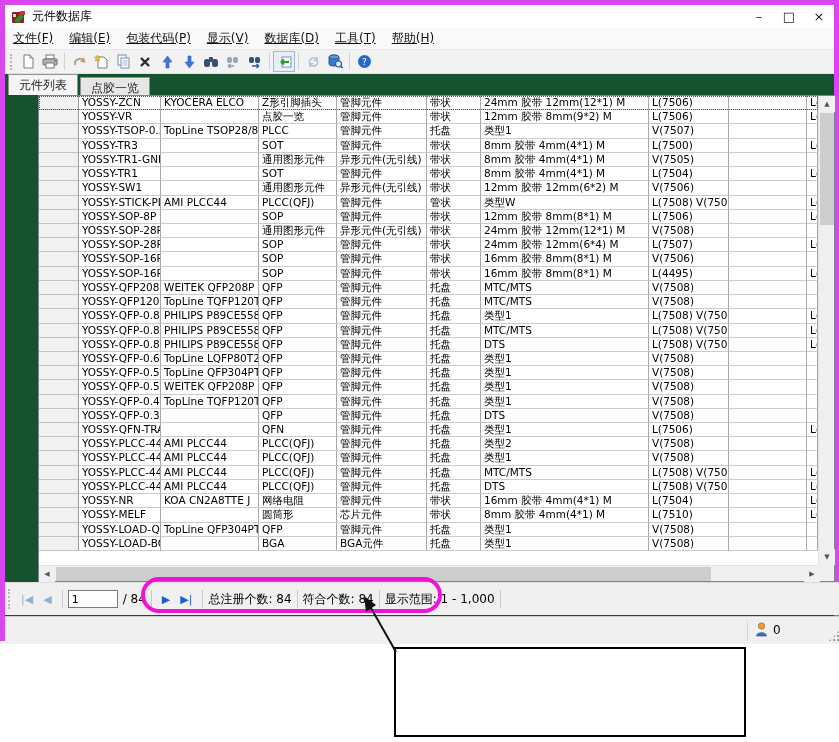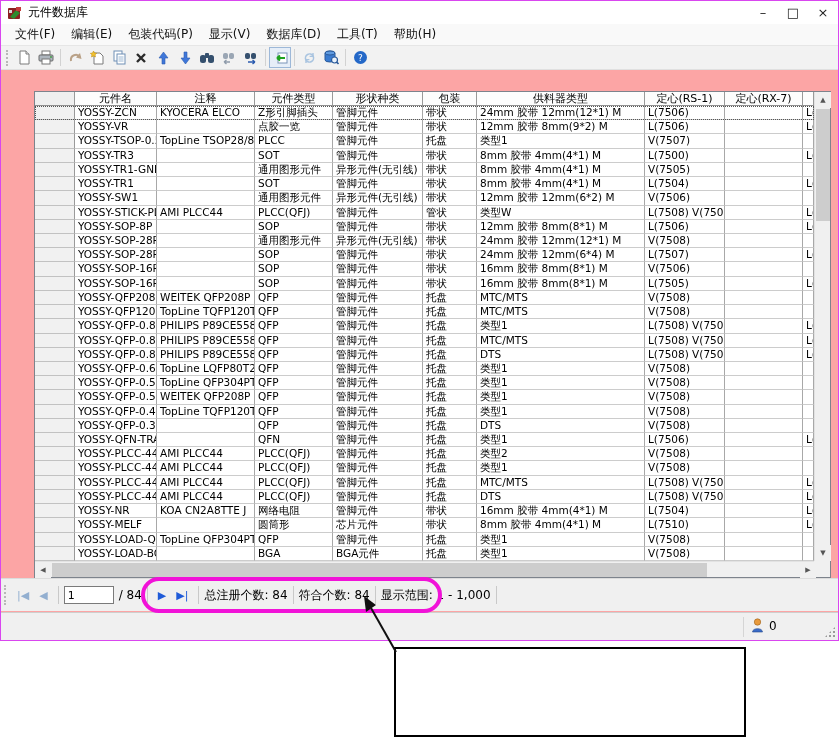--- a/index.html
+++ b/index.html
@@ -1,28 +1,28 @@
 <!DOCTYPE html>
 <html><head>
 <meta charset="utf-8">
 <style>
   * { margin:0; padding:0; box-sizing:border-box; }
   html,body { width:839px; height:742px; background:#fff; font-family:"DejaVu Sans","Liberation Sans",sans-serif; }
   .screen { position:relative; width:839px; height:742px; background:#ffffff; overflow:hidden; }
 
   
-  .window { position:absolute; left:0; top:0; width:839px; height:641px; border:1px solid #d946ef; background:#fca5a5; }
+  .window { position:absolute; left:0; top:0; width:839px; height:641px; border:5px solid #d946ef; background:#14532d; }
 
   .titlebar { height:23px; background:#ffffff; display:flex; align-items:center; padding-left:6px; }
   .titlebar .app-icon { width:16px; height:16px; margin-right:5px; display:inline-flex; }
   .titlebar .title { font-size:12px; color:#000; }
   .win-controls { margin-left:auto; display:flex; height:100%; }
   .wc { width:30px; height:100%; display:flex; align-items:center; justify-content:center; font-size:13px; color:#222; cursor:default; }
 
-  .menubar { height:21px; background:#f9f9f9; display:flex; padding-left:6px; font-size:12px; color:#111; }
+  .menubar { height:21px; background:#f9f9f9; display:flex; font-size:12px; color:#111;text-decoration:underline; }
   .menu-item { padding:2px 8px; }
 
   .toolbar { height:25px; background:#f2f2f2; border-top:1px solid #e6e6e6; border-bottom:1px solid #e0e0e0; display:flex; align-items:center; padding-left:2px; }
   .tb-grip { width:4px; height:16px; border-left:2px dotted #b8b8b8; margin:0 3px; }
   .tb-btn { width:22px; height:21px; display:flex; align-items:center; justify-content:center; }
   .tb-btn.bordered { border:1px solid #9db8d8; background:#e6eef8; }
   .tb-sep { width:1px; height:17px; background:#d2d2d2; margin:0 3px; }
 
   .tabrow { height:21px; display:flex; align-items:flex-end; padding-left:3px; position:relative; }
   .tab { font-size:12px; padding:2px 10px 2px 10px; border:1px solid #919191; border-bottom:none; background:#e6e6e6; height:18px; margin-right:2px; color:#222; }
@@ -202,35 +202,27 @@
       </span>
       <span class="tb-sep"></span>
       <span class="tb-btn">
         <svg width="15" height="15" viewBox="0 0 15 15">
             <circle cx="7.5" cy="7.5" r="6.5" fill="#2468c8"></circle>
             <text x="7.5" y="11" font-size="9" font-family="DejaVu Sans" fill="#fff" text-anchor="middle">?</text>
           </svg>
       </span>
     </div>
 
+    <div class="tabrow">
+      <div class="tab active">元件列表</div>
+      <div class="tab">点胶一览</div>
+    </div>
 
     <div class="table-panel">
       <div class="grid-area">
-        <div class="thead-row" id="thead">
-            <div class="th sel"></div>
-            <div class="th">元件名</div>
-            <div class="th">注释</div>
-            <div class="th">元件类型</div>
-            <div class="th">形状种类</div>
-            <div class="th">包装</div>
-            <div class="th">供料器类型</div>
-            <div class="th">定心(RS-1)</div>
-            <div class="th">定心(RX-7)</div>
-            <div class="th"></div>
-          </div>
         <div id="tbody">
             <div class="tr focused">
               <div class="td sel"></div>
               <div class="td">YOSSY-ZCN</div>
               <div class="td">KYOCERA ELCO</div>
               <div class="td">Z形引脚插头</div>
               <div class="td">管脚元件</div>
               <div class="td">带状</div>
               <div class="td">24mm 胶带 12mm(12*1) M</div>
               <div class="td">L(7506)</div>
@@ -370,21 +362,21 @@
               <div class="td"></div>
             </div>
             <div class="tr">
               <div class="td sel"></div>
               <div class="td">YOSSY-SOP-16P</div>
               <div class="td"></div>
               <div class="td">SOP</div>
               <div class="td">管脚元件</div>
               <div class="td">带状</div>
               <div class="td">16mm 胶带 8mm(8*1) M</div>
-              <div class="td">L(7505)</div>
+              <div class="td">L(4495)</div>
               <div class="td"></div>
               <div class="td">L(</div>
             </div>
             <div class="tr">
               <div class="td sel"></div>
               <div class="td">YOSSY-QFP208P-</div>
               <div class="td">WEITEK QFP208P</div>
               <div class="td">QFP</div>
               <div class="td">管脚元件</div>
               <div class="td">托盘</div>

